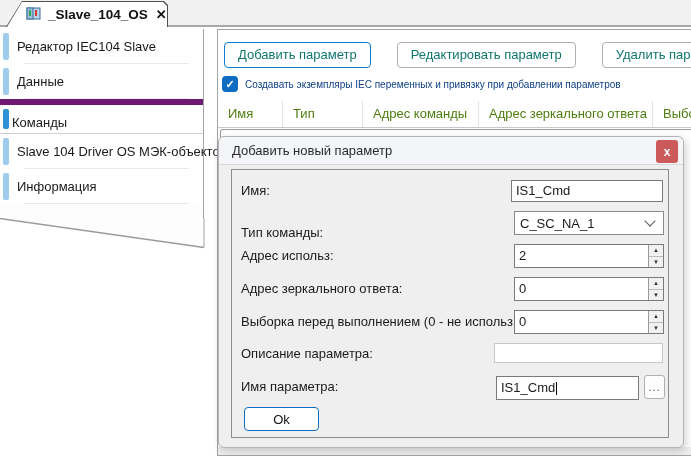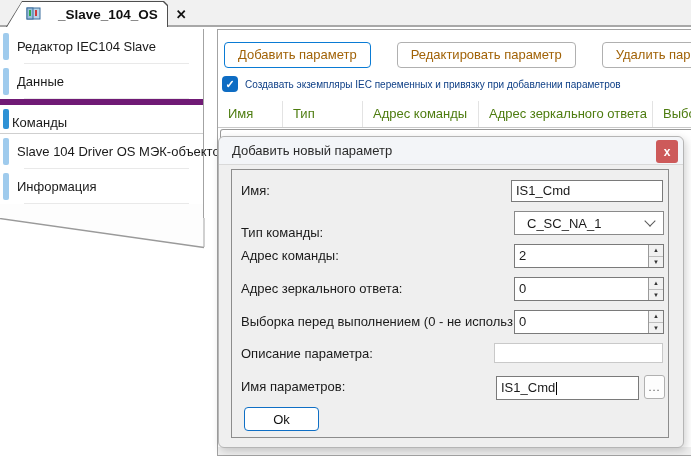--- a/index.html
+++ b/index.html
@@ -8,21 +8,21 @@
   #canvas { position:relative; width:691px; height:456px; background:#fff; overflow:hidden; }
 
   
   .tabbar { position:absolute; left:0; top:0; width:691px; height:27px;
     background:#f1f1f1; border-bottom:2px solid #a8a8a8; }
   .tab { position:absolute; left:6px; top:1px; width:162px; height:26px; }
   .tab-border { position:absolute; left:0; top:0; width:100%; height:100%;
     background:#4f4f4f; clip-path:polygon(0 100%, 16px 0, calc(100% - 4px) 0, 100% 4px, 100% 100%); }
   .tab-fill { position:absolute; left:1px; top:1px; width:calc(100% - 2px); height:calc(100% - 1px);
     background:#fff; clip-path:polygon(0 100%, 15px 0, calc(100% - 4px) 0, 100% 4px, 100% 100%); }
-  .tab-content { position:absolute; left:20px; top:0; height:100%; display:flex; align-items:center; gap:16px; }
+  .tab-content { position:absolute; left:20px; top:0; height:100%; display:flex; align-items:center; gap:6px; }
   .tab-label { font-weight:bold; font-size:13.5px; color:#111; }
   .tab-close { font-weight:bold; font-size:13px; color:#111; cursor:pointer; padding:0 2px; }
 
   
   .sidebar { position:absolute; left:0; top:29px; width:204px; background:#737373;
     border-right:1px solid #a3a3a3; }
   .side-item { position:relative; height:35px; line-height:35px; padding-left:17px;
     background:#fff; cursor:pointer; white-space:nowrap; }
   .side-item .accent { position:absolute; left:3px; top:4px; bottom:4px; width:6px;
     border-radius:2px; background:#9fcbed; }
@@ -33,21 +33,21 @@
     background:#fdfdfd; border-right:1px solid #a3a3a3; }
   .sidebar-slant { position:absolute; left:0; top:218px; }
 
   
   .main { position:absolute; left:217px; top:29px; width:475px; height:427px;
     background:#fff; border:1px solid #a3a3a3; }
   .main-bottom { position:absolute; left:0; right:0; bottom:0; height:8px; background:#efefef; }
 
   .toolbar { position:absolute; left:6px; top:12px; display:flex; gap:26px; }
   .btn { height:26px; padding:0 13px; background:#fff; border:1px solid #b0b0b0;
-    border-radius:4px; font-size:13px; color:#a16207; line-height:24px; cursor:pointer; white-space:nowrap; }
+    border-radius:4px; font-size:13px; color:#0f766e; line-height:24px; cursor:pointer; white-space:nowrap; }
   .btn.focused { border:1px solid #0a7bd4; }
 
   .chk-row { position:absolute; left:4px; top:46px; display:flex; align-items:center; gap:7px; }
   .chk-box { width:16px; height:16px; border-radius:4px; background:#0e6cc3;
     display:flex; align-items:center; justify-content:center; cursor:pointer; }
   .chk-mark { color:#fff; font-size:11px; font-weight:bold; line-height:1; }
   .chk-label { color:#0e3f86; font-size:10px; }
 
   .thead { position:absolute; left:0px; top:71px; width:560px; height:27px; background:#fff;
     border-bottom:1px solid #c9c9c9; display:flex; }
@@ -72,21 +72,21 @@
   .dlg-frame { position:absolute; left:12px; top:32px; width:438px; height:269px;
     border:1px solid #8c8c8c; background:#efefef; }
 
   .f-label { position:absolute; white-space:nowrap; line-height:18px; color:#1a1a1a; }
   .txt { position:absolute; background:#fff; border:1px solid #7a7a7a; padding:0 4px;
     line-height:20px; font-size:13px; overflow:hidden; white-space:nowrap; }
   .caret { display:inline-block; width:1px; height:13px; background:#000;
     vertical-align:middle; margin-left:1px; }
   .combo { position:absolute; background:#fff; border:1px solid #8a8a8a; display:flex;
     align-items:center; cursor:pointer; }
-  .combo .val { flex:1; padding-left:12px; }
+  .combo .val { flex:1; padding-left:5px; }
   .chev { width:8px; height:8px; border-right:1.6px solid #5a5a5a; border-bottom:1.6px solid #5a5a5a;
     transform:rotate(45deg); margin-right:9px; margin-top:-4px; }
   .spin { position:absolute; background:#fff; border:1px solid #7a7a7a; display:flex; }
   .spin .val { flex:1; padding-left:4px; line-height:22px; }
   .spin .col { width:15px; display:flex; flex-direction:column; border-left:1px solid #9a9a9a; }
   .spin .sbtn { flex:1; background:#f1f1f1; display:flex; align-items:center; justify-content:center;
     font-size:6px; color:#333; cursor:pointer; }
   .spin .sbtn:first-child { border-bottom:1px solid #bdbdbd; }
   .browse { position:absolute; width:21px; height:24px; background:#fdfdfd; border:1px solid #b0b0b0;
     border-radius:3px; color:#555; font-size:11px; display:flex; align-items:center;
@@ -188,21 +188,21 @@
     <div class="txt" style="left:292px; top:43px; width:152px; height:22px;">
       <span>IS1_Cmd</span>
     </div>
 
     <div class="f-label" style="left:22px; top:60px;margin-top:27px;">Тип команды:</div>
     <div class="combo" style="left:295px; top:74px; width:150px; height:24px;">
       <span class="val">C_SC_NA_1</span>
       <span class="chev"></span>
     </div>
 
-    <div class="f-label" style="left:22px; top:110px;">Адрес команды:</div>
+    <div class="f-label" style="left:22px; top:110px;">Адрес использ:</div>
     <div class="spin" style="left:295px; top:107px; width:150px; height:24px;">
       <span class="val">2</span>
       <span class="col">
         <span class="sbtn">▲</span>
         <span class="sbtn">▼</span>
       </span>
     </div>
 
     <div class="f-label" style="left:22px; top:143px;">Адрес зеркального ответа:</div>
     <div class="spin" style="left:295px; top:140px; width:150px; height:24px;">
@@ -220,21 +220,21 @@
         <span class="sbtn">▲</span>
         <span class="sbtn">▼</span>
       </span>
     </div>
 
     <div class="f-label" style="left:22px; top:208px;">Описание параметра:</div>
     <div class="txt" style="left:275px; top:206px; width:169px; height:20px; border-color:#c9c9c9; line-height:18px;">
       <span></span>
     </div>
 
-    <div class="f-label" style="left:22px; top:241px;">Имя параметров:</div>
+    <div class="f-label" style="left:22px; top:241px;">Имя параметра:</div>
     <div class="txt" style="left:277px; top:239px; width:143px; height:24px; line-height:22px;">
       <span>IS1_Cmd</span><span class="caret"></span>
     </div>
     <div class="browse" style="left:425px; top:238px;">...</div>
 
     <button class="ok-btn">Ok</button>
   </div>
 
 </div>
 

